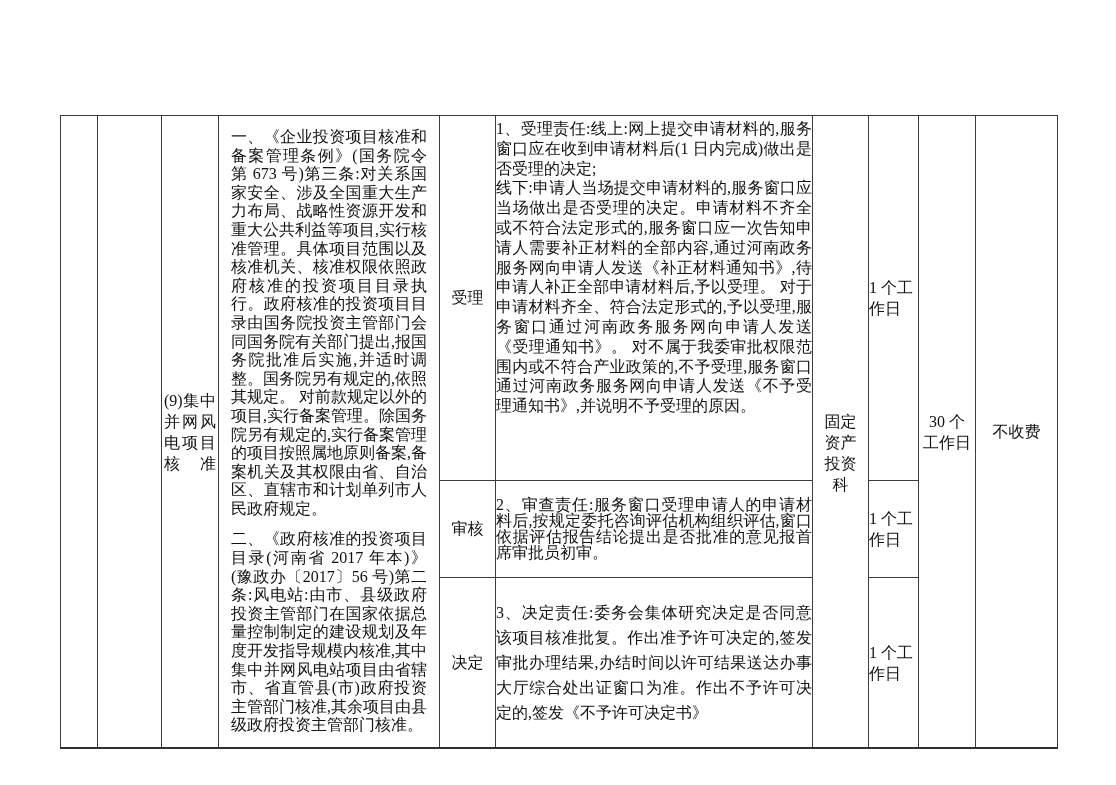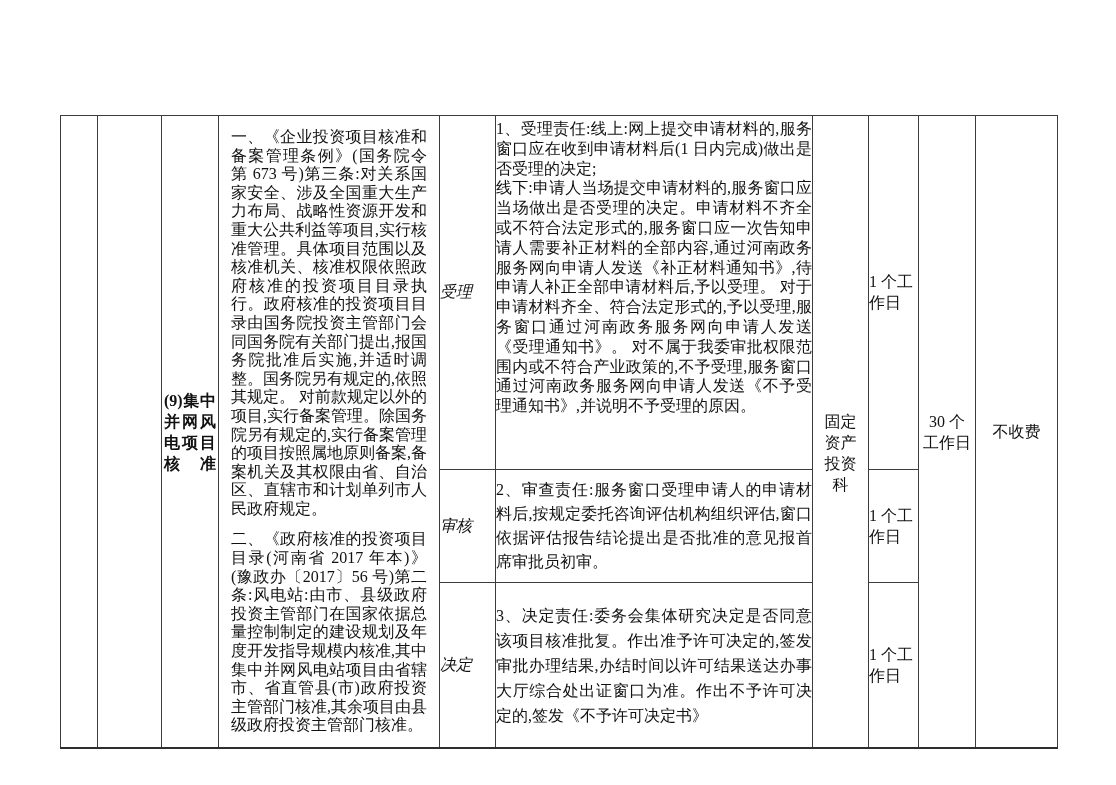--- a/index.html
+++ b/index.html
@@ -35,51 +35,51 @@
     padding: 0;
     vertical-align: middle;
     overflow: hidden;
     font-size: 16px;
   }
   tr.r1 { height: 302px; }
   tr.r2 { height: 81px; }
   tr.r3 { height: 141px; }
 
   
-  td.c-name { vertical-align: middle; font-weight: bold; }
+  td.c-name { vertical-align: middle; }
   td.c-name .name-text {
     padding: 0 2px;
     line-height: 21px;
     text-align: justify;
     text-align-last: justify;
   }
 
   
   td.c-legal {
     vertical-align: top;
     padding: 3px 8px 0 8px;
   }
   td.c-legal p {
     margin: 12px;
     line-height: 18.6px;
     text-align: justify;
   }
 
   
   td.c-stage {
+    text-align: center;
     line-height: 20px;
-    font-style: italic;
   }
 
   
   td.c-duty { padding: 0 7px; }
   td.c-duty p { margin: 0; text-align: justify; }
   tr.r1 td.c-duty { vertical-align: top; padding-top: 3px; }
   tr.r1 td.c-duty p { line-height: 19.8px; }
-  tr.r2 td.c-duty p { line-height: 24px; }
+  tr.r2 td.c-duty p { line-height: 16px; }
   tr.r3 td.c-duty p { line-height: 25px; }
 
   
   td.c-dept  { text-align: center; }
   td.c-dept .dept-text  { padding: 0 5px; line-height: 21px; text-align: center; margin-top: 42px; }
   td.c-days  { text-align: left; line-height: 21px; padding: 0 8px; }
   td.c-total { text-align: center; }
   td.c-total .total-text { padding: 0 4px; line-height: 21px; text-align: center; }
   td.c-fee   { text-align: center; }
   td.c-fee .fee-text { line-height: 21px; text-align: center; }

